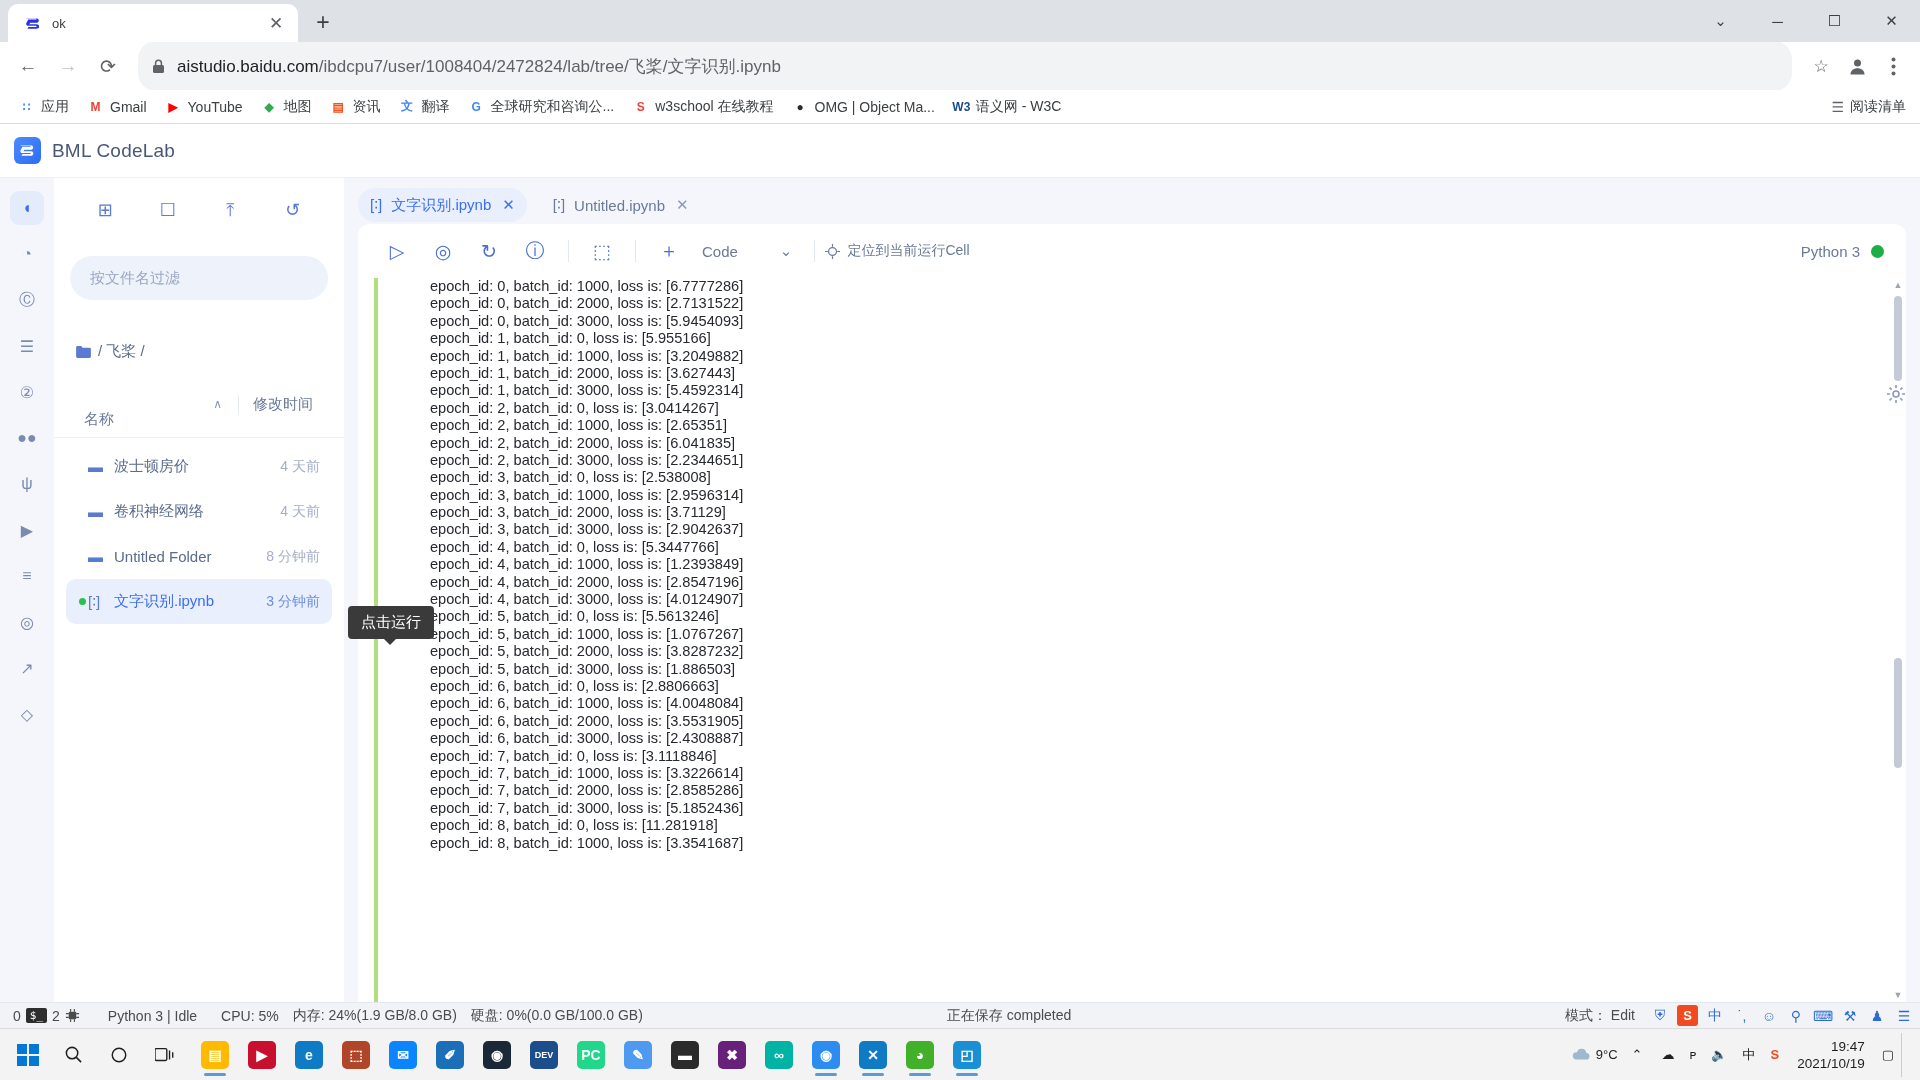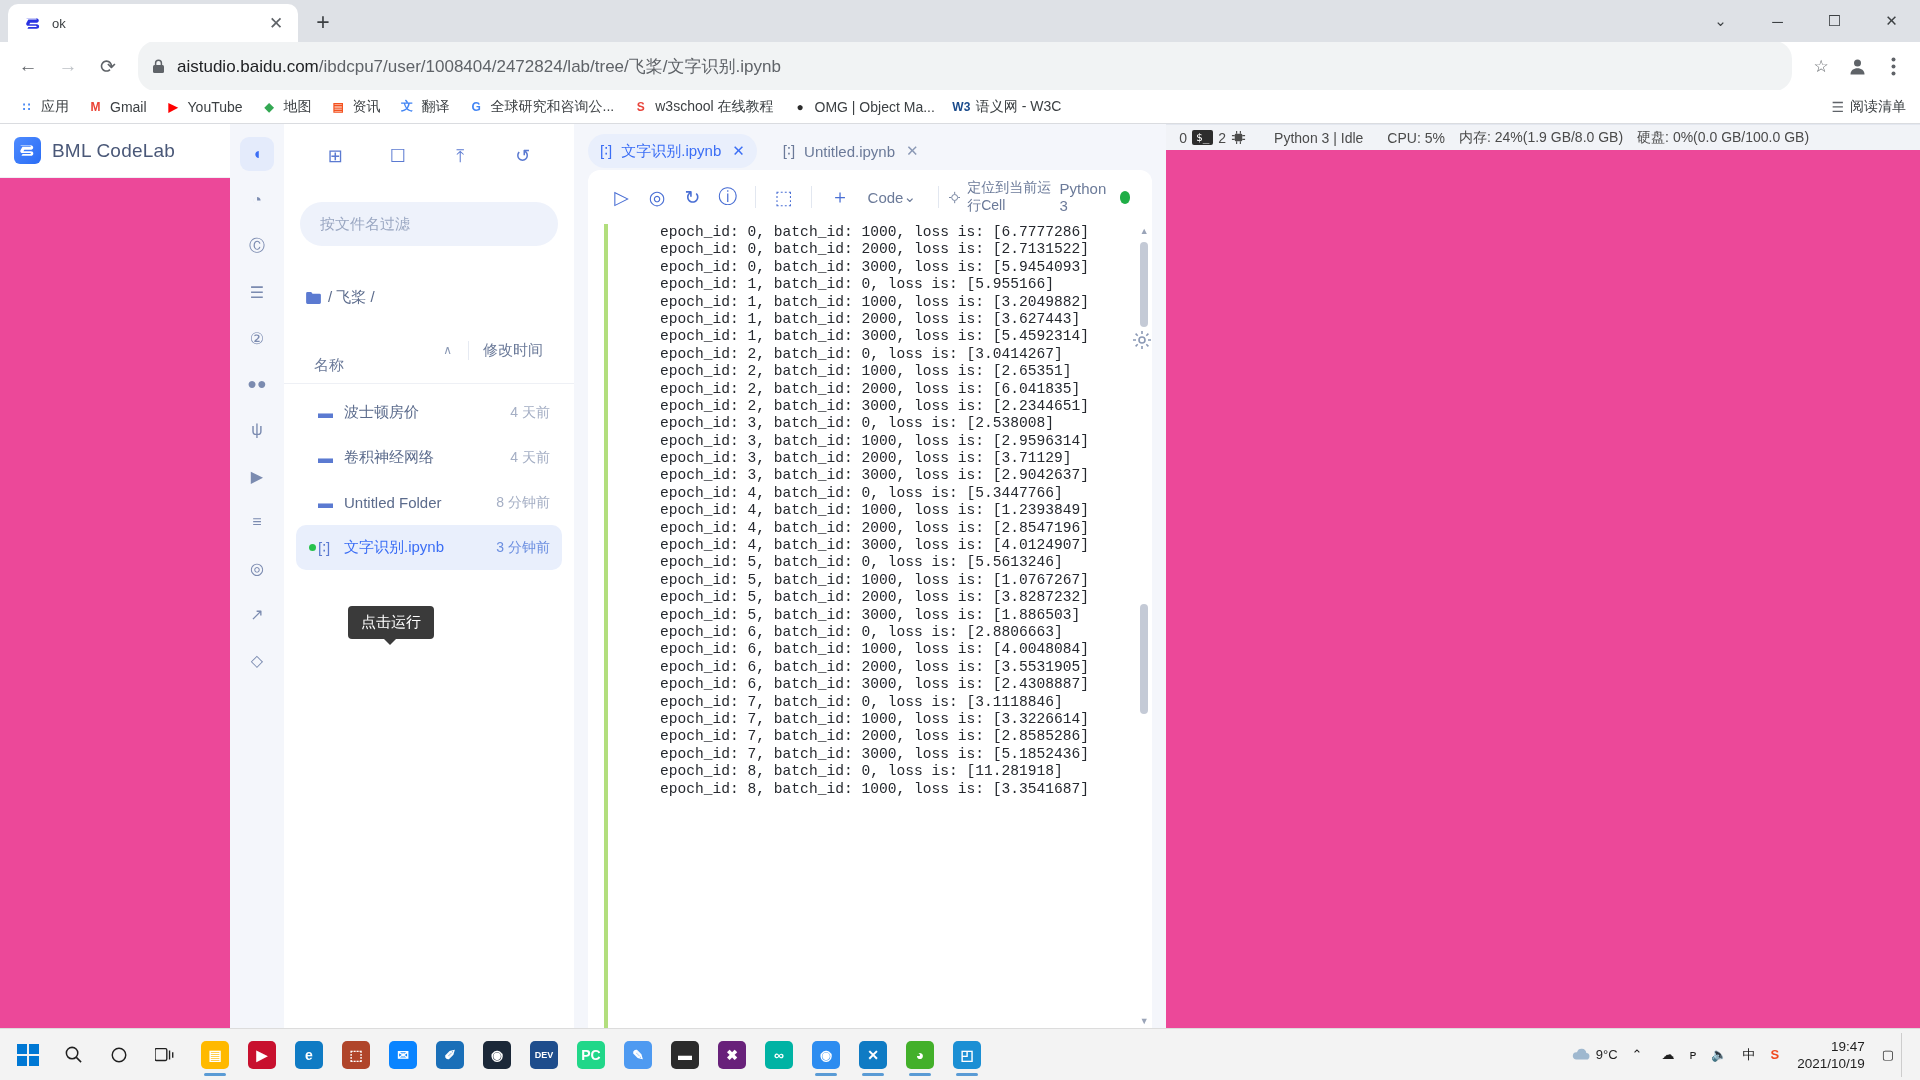--- a/index.html
+++ b/index.html
@@ -51,21 +51,21 @@
   .bookmarks {
     height: 34px; background: #fff; display: flex; align-items: center; padding: 0 10px;
     border-bottom: 1px solid #dadce0; font-size: 14px; color: #3c4043; gap: 2px;
   }
   .bm { display: flex; align-items: center; gap: 6px; padding: 3px 8px; border-radius: 4px; white-space: nowrap; }
   .bm-ico { width: 17px; height: 17px; flex: 0 0 17px; display: flex; align-items: center;
     justify-content: center; font-size: 12px; font-weight: bold; border-radius: 2px; }
   .bookmarks-right { margin-left: auto; display: flex; align-items: center; gap: 6px; padding-right: 4px; }
 
   
-  .page { flex: 1; display: flex; flex-direction: row; background: #ec4899; position: relative; }
+  .page { flex: 1; display: flex; flex-direction: column; background: #22c55e; position: relative; }
 
   .bml-header {
     height: 54px; background: #fff; display: flex; align-items: center; padding-left: 14px;
     border-bottom: 1px solid #eef0f5;
   }
   .bml-logo-box { display: flex; align-items: center; gap: 11px; width: 216px; }
   .bml-logo {
     width: 27px; height: 27px; border-radius: 6px;
     background: linear-gradient(135deg,#4e8bff,#2a6df5);
     display: flex; align-items: center; justify-content: center;
@@ -124,31 +124,31 @@
   .nb-tab.active { background: #e9effc; color: #3b6ef5; }
   .nb-tab .x { font-size: 15px; color: #8b99b5; margin-left: 2px; }
   .nb-tab.active .x { color: #3b6ef5; }
 
   .nb-panel { flex: 1; margin: 0 14px 0 14px; background: #fff; border-radius: 12px 12px 0 0;
     display: flex; flex-direction: column; min-height: 0; overflow: hidden; }
   .nb-toolbar { height: 54px; display: flex; align-items: center; padding: 0 16px; gap: 0; flex: 0 0 54px; }
   .nb-tb-ico { width: 46px; height: 40px; display: flex; align-items: center; justify-content: center;
     color: #4a6fd4; font-size: 19px; }
   .nb-sep { width: 1px; height: 22px; background: #e2e7f0; margin: 0 10px; }
-  .nb-celltype { display: flex; align-items: center; padding: 0 12px 0 10px;
+  .nb-celltype { display: flex; align-items: center; gap: 42px; padding: 0 12px 0 10px;
     font-size: 15px; color: #6b7a99; }
   .nb-locate { display: flex; align-items: center; gap: 7px; font-size: 14px; color: #6b7a99; }
   .nb-kernel { margin-left: auto; display: flex; align-items: center; gap: 11px; font-size: 15px;
     color: #6b7a99; padding-right: 6px; }
   .kdot { width: 13px; height: 13px; border-radius: 50%; background: #1fae46; display: block; }
 
   .nb-scroll { flex: 1; display: flex; min-height: 0; position: relative; }
   .cell-bar { width: 4px; background: #b2de7d; margin-left: 16px; flex: 0 0 4px; }
   .cell-out {
-    flex: 1; padding: 0 0 0 52px; font-family: Liberation Mono, monospace;
+    flex: 1; padding: 0 0 0 52px; font-family: Liberation Sans, sans-serif;
     font-size: 14.6px; line-height: 17.4px; color: #25282e; white-space: pre;
     overflow: hidden; padding-top: 0px;
   }
   .cell-out .ln { height: 17.4px; }
   .nb-vscroll { width: 12px; background: #fff; position: relative; flex: 0 0 12px; margin-right: 2px; }
   .nb-vscroll .up, .nb-vscroll .down { position: absolute; left: 0; width: 12px; height: 14px;
     color: #9aa4b8; font-size: 9px; display: flex; align-items: center; justify-content: center; }
   .nb-vscroll .up { top: 0; } .nb-vscroll .down { bottom: 0; }
   .nb-vscroll .thumb { position: absolute; left: 2px; width: 8px; background: #c4cad6; border-radius: 4px; }
 

